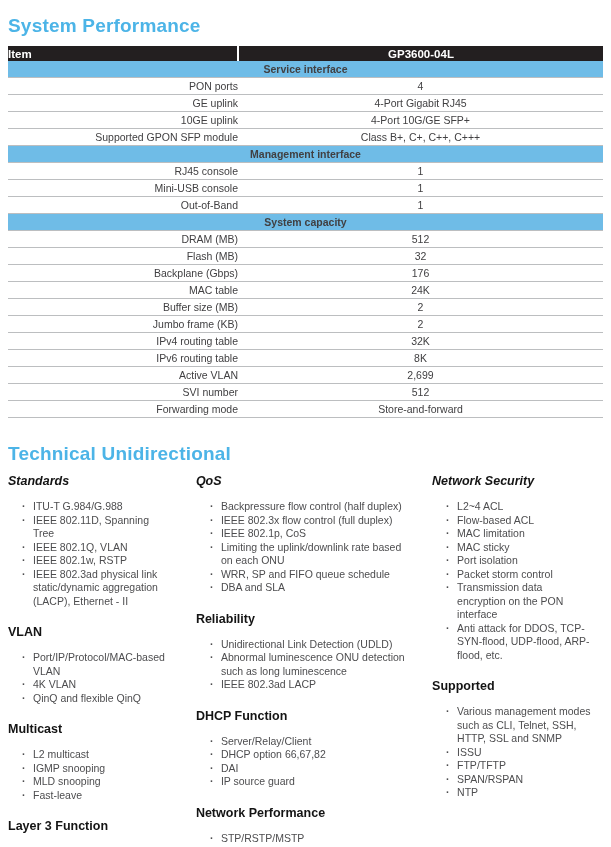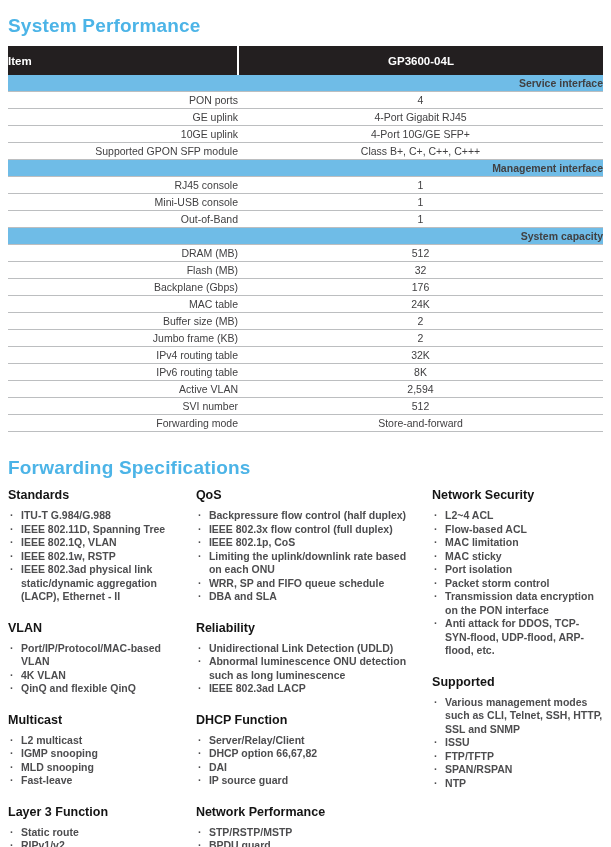--- a/index.html
+++ b/index.html
@@ -32,38 +32,38 @@
   table.perf {
     width: 595px;
     border-collapse: collapse;
     table-layout: fixed;
   }
   table.perf th {
     background: var(--header-bg);
     color: #ffffff;
     font-size: 11.5px;
     font-weight: bold;
-    height: 29px;
+    height: 15px;
     padding: 0;
   }
   th.col-item {
     width: 229px;
     text-align: left;
     padding-left: 6px;
     border-right: 2px solid #ffffff;
   }
   th.col-value { text-align: center; }
   tr.section-row td {
     background: var(--section-bg);
     color: #ffffff;
     font-weight: bold;
     font-size: 11.5px;
     height: 17px;
     padding: 0 0 0 6px;
-    text-align: right;
+    text-align: center;
     border-bottom: none;
   }
   table.perf td {
     font-size: 10.5px;
     color: #414042;
     height: 16px;
     padding: 0;
     border-bottom: 1px solid var(--row-border);
   }
   td.cell-item { text-align: right; padding-left: 6px; }
@@ -76,26 +76,25 @@
   }
   .spec-col-0 { width: 179px; }
   .spec-col-1 { width: 229px; }
   .spec-col-2 { width: 177px; }
   .spec-heading {
     margin: 17px 0 7px 0;
     font-size: 12.5px;
     font-weight: bold;
     color: #141414;
   }
-  .spec-group:first-child .spec-heading { margin-top: 3px; }
+  .spec-group:first-child .spec-heading { margin-top: 3px; font-style: italic; }
   ul.spec-list {
     list-style: none;
-    margin: 0;
+    margin: 12px;
     padding: 0;
-    font-weight: bold;
   }
   ul.spec-list li {
     position: relative;
     padding-left: 13px;
     font-size: 10.5px;
     line-height: 13.5px;
     color: var(--body-text);
   }
   ul.spec-list li::before {
     content: "\00B7";
@@ -185,34 +184,34 @@
         <tr>
           <td class="cell-item">IPv4 routing table</td>
           <td class="cell-value">32K</td>
         </tr>
         <tr>
           <td class="cell-item">IPv6 routing table</td>
           <td class="cell-value">8K</td>
         </tr>
         <tr>
           <td class="cell-item">Active VLAN</td>
-          <td class="cell-value">2,594</td>
+          <td class="cell-value">2,699</td>
         </tr>
         <tr>
           <td class="cell-item">SVI number</td>
           <td class="cell-value">512</td>
         </tr>
         <tr>
           <td class="cell-item">Forwarding mode</td>
           <td class="cell-value">Store-and-forward</td>
         </tr>
       </tbody>
   </table>
 
-  <h1 class="big-title specs-title">Forwarding Specifications</h1>
+  <h1 class="big-title specs-title">Technical Unidirectional</h1>
 
   <div class="spec-cols" id="spec-cols">
       <div class="spec-col spec-col-0">
         <div class="spec-group">
           <h3 class="spec-heading">Standards</h3>
           <ul class="spec-list">
             <li>ITU-T G.984/G.988</li>
             <li>IEEE 802.11D, Spanning Tree</li>
             <li>IEEE 802.1Q, VLAN</li>
             <li>IEEE 802.1w, RSTP</li>

